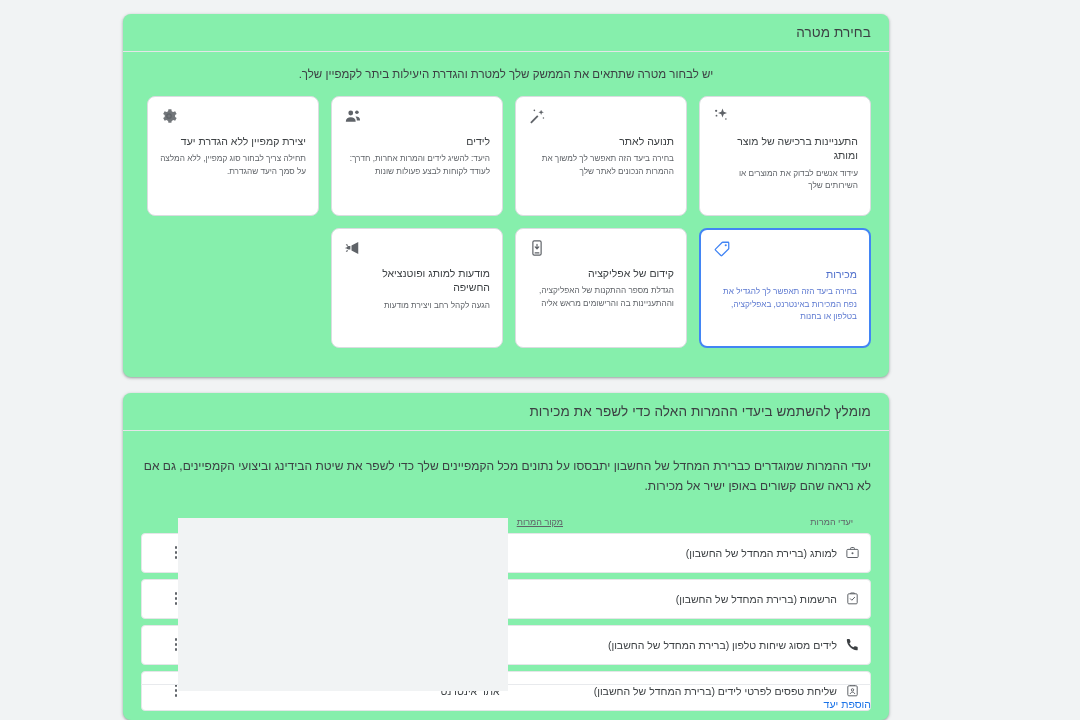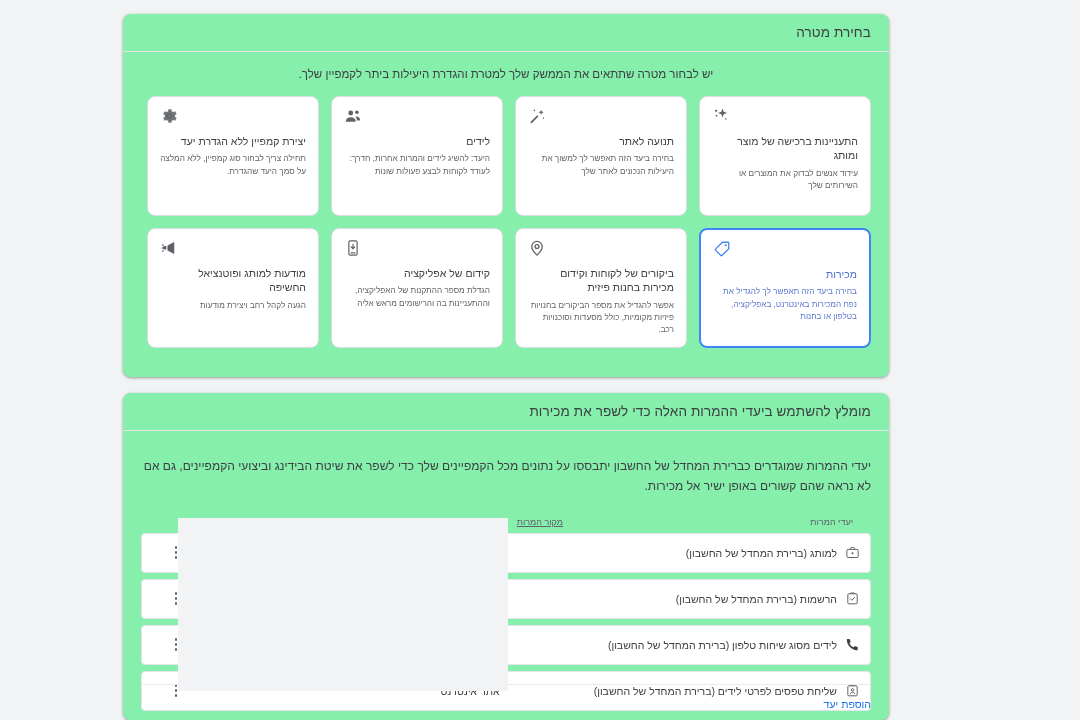--- a/index.html
+++ b/index.html
@@ -211,21 +211,21 @@
             <div class="card-desc">עידוד אנשים לבדוק את המוצרים או השירותים שלך</div>
           </div>
           <div class="obj-card">
             <span class="card-icon"><svg viewBox="0 0 24 24" fill="#5f6368">
                 <path d="M17.5 3.5l1 2.6 2.6 1-2.6 1-1 2.6-1-2.6-2.6-1 2.6-1 1-2.6z"></path>
                 <path d="M3 20.3l9.2-9.2 1.7 1.7L4.7 22 3 20.3z"></path>
                 <circle cx="8.5" cy="4.5" r="1.1"></circle>
                 <circle cx="20.6" cy="14.5" r="1"></circle>
               </svg></span>
             <div class="card-title">תנועה לאתר</div>
-            <div class="card-desc">בחירה ביעד הזה תאפשר לך למשוך את היעילות הנכונים לאתר שלך</div>
+            <div class="card-desc">בחירה ביעד הזה תאפשר לך למשוך את ההמרות הנכונים לאתר שלך</div>
           </div>
           <div class="obj-card">
             <span class="card-icon"><svg viewBox="0 0 24 24" fill="#5f6368">
                 <circle cx="9" cy="8" r="3.2"></circle>
                 <path d="M2.5 18.5c0-3.1 2.9-5 6.5-5s6.5 1.9 6.5 5v1.2h-13v-1.2z"></path>
                 <circle cx="17.2" cy="7" r="2.4"></circle>
                 <path d="M16 12.6c2.9.1 5.3 1.6 5.3 4.2v1.1h-4.2c0-2-.6-3.6-1.7-4.8l.6-.5z"></path>
               </svg></span>
             <div class="card-title">לידים</div>
             <div class="card-desc">היעד: להשיג לידים והמרות אחרות, חדרך: לעודד לקוחות לבצע פעולות שונות</div>
@@ -246,28 +246,20 @@
                 <path d="M16.2 8h6.5" stroke="#5b8def" stroke-width="1.5" stroke-linecap="round"></path>
                 <path d="M10 14.2v9" stroke="#5b8def" stroke-width="1.5" stroke-linecap="round"></path>
               </svg>
             </div>
             <span class="card-icon"><svg viewBox="0 0 24 24" fill="none" stroke="#4285f4" stroke-width="1.7" stroke-linejoin="round">
                 <path d="M12.8 3H20a1 1 0 011 1v7.2a1 1 0 01-.3.7l-8.8 8.8a1 1 0 01-1.4 0l-7.2-7.2a1 1 0 010-1.4l8.8-8.8a1 1 0 01.7-.3z"></path>
                 <circle cx="17" cy="7" r="1.4" fill="#4285f4" stroke="none"></circle>
               </svg></span>
             <div class="card-title">מכירות</div>
             <div class="card-desc">בחירה ביעד הזה תאפשר לך להגדיל את נפח המכירות באינטרנט, באפליקציה, בטלפון או בחנות</div>
-          </div>
-          <div class="obj-card">
-            <span class="card-icon"><svg viewBox="0 0 24 24" fill="none" stroke="#5f6368" stroke-width="1.7">
-                <path d="M12 21.5s7-6.3 7-11.4A7 7 0 005 10.1c0 5.1 7 11.4 7 11.4z"></path>
-                <circle cx="12" cy="10" r="2.6"></circle>
-              </svg></span>
-            <div class="card-title">ביקורים של לקוחות וקידום מכירות בחנות פיזית</div>
-            <div class="card-desc">אפשר להגדיל את מספר הביקורים בחנויות פיזיות מקומיות, כולל מסעדות וסוכנויות רכב.</div>
           </div>
           <div class="obj-card">
             <span class="card-icon"><svg viewBox="0 0 24 24" fill="none" stroke="#5f6368" stroke-width="1.6">
                 <rect x="6.5" y="2.5" width="11" height="19" rx="1.8"></rect>
                 <path d="M12 7v6m0 0l-2.4-2.4M12 13l2.4-2.4" stroke-linecap="round"></path>
                 <path d="M9.5 18.5h5" stroke-linecap="round"></path>
               </svg></span>
             <div class="card-title">קידום של אפליקציה</div>
             <div class="card-desc">הגדלת מספר ההתקנות של האפליקציה, וההתעניינות בה והרישומים מראש אליה</div>
           </div>

